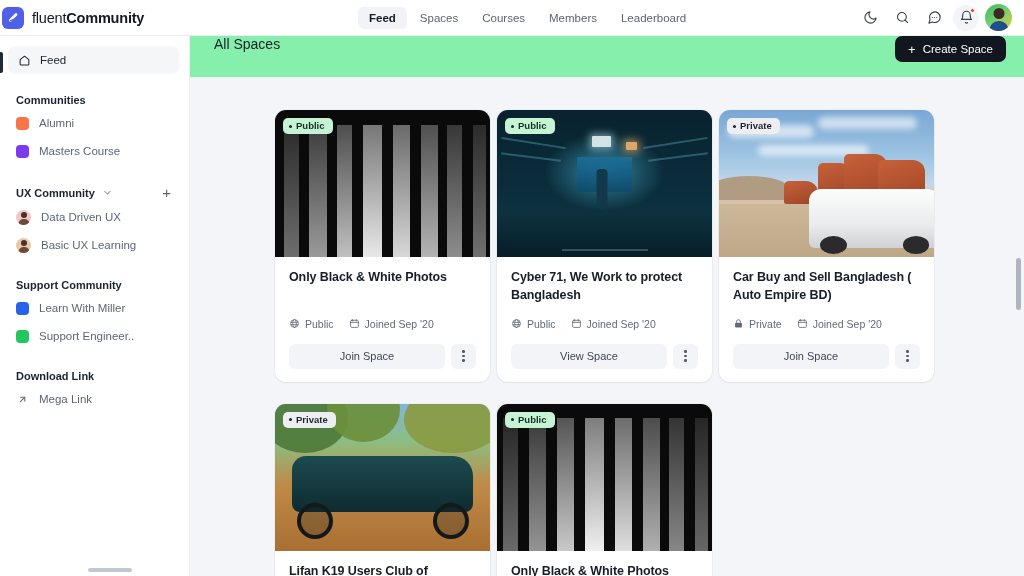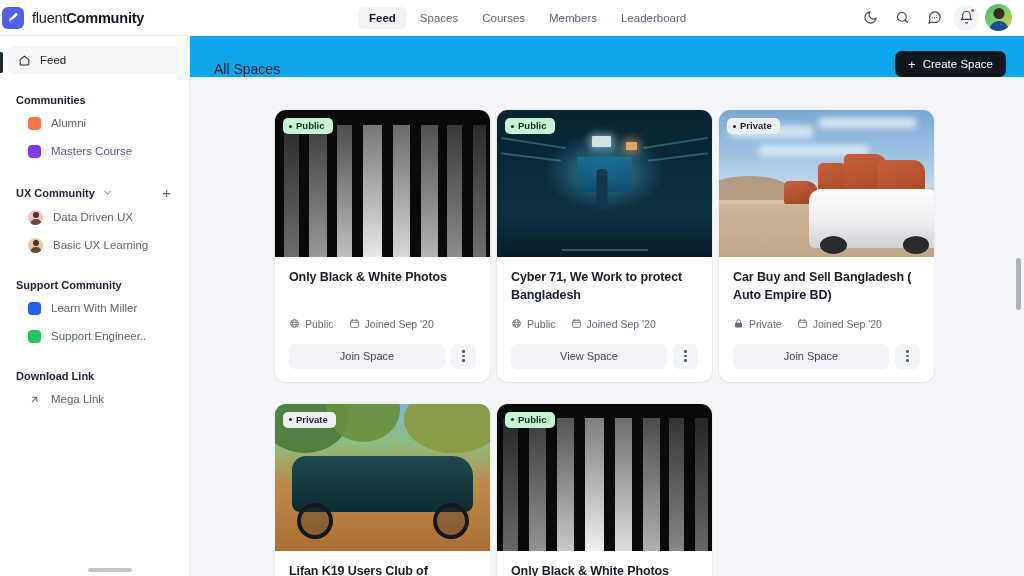--- a/index.html
+++ b/index.html
@@ -96,21 +96,21 @@
     padding: 0 0 0 16px; margin-top: 20px; margin-bottom: 3px;
     display: flex; align-items: center;
   }
   .side-group-title .chev { margin-left: 7px; color: #9aa1ae; display:flex; }
   .side-group-title .plus {
     margin-left: auto; margin-right: 18px; color: #5b6271;
     font-size: 15px; line-height: 1; cursor: pointer; font-weight: 400;
   }
   .side-row {
     display: flex; align-items: center; gap: 10px;
-    padding: 0 16px; height: 28px; cursor: pointer; margin-left: 12px;
+    padding: 0 16px; height: 28px; cursor: pointer;
   }
   .side-row span { font-size: 11.5px; color: #5d6577; white-space: nowrap; }
   .sw { width: 13px; height: 13px; border-radius: 4px; flex: none; }
   .av { width: 15px; height: 15px; border-radius: 50%; flex: none; position: relative; overflow: hidden; }
   .av .h { position:absolute; left:50%; top:2px; transform:translateX(-50%); width:6px;height:6px;border-radius:50%; background:#4b3127; }
   .av .b { position:absolute; left:50%; bottom:-1px; transform:translateX(-50%); width:11px;height:7px;border-radius:5px 5px 2px 2px; background:#6b4a3a; }
   .arrow-ic { width: 13px; display:flex; justify-content:center; color:#5d6577; flex:none; }
 
   .side-scroll {
     position: absolute; left: 88px; bottom: 4px;
@@ -118,23 +118,23 @@
   }
 
   
   .main {
     position: absolute; top: 36px; left: 190px;
     width: 834px; height: 540px;
     background: #f4f5f8;
     overflow: hidden;
   }
   .main-head {
-    height: 42px; background: #0ea5e9;
+    height: 42px; background: #86efac;
     border-bottom: 1px solid #eceef1;
-    display: flex; align-items: flex-end;
+    display: flex; align-items: flex-start;
     padding: 0 18px 0 24px;
   }
   .page-title { font-size: 14px; color: #1a202c; font-weight: 400; }
   .create-btn {
     margin-left: auto;
     background: #12161f; color: #ffffff;
     font-size: 11.5px; font-weight: 500;
     height: 26px; padding: 0 13px; border-radius: 7px;
     display: flex; align-items: center; gap: 7px;
     cursor: pointer; border: none;

